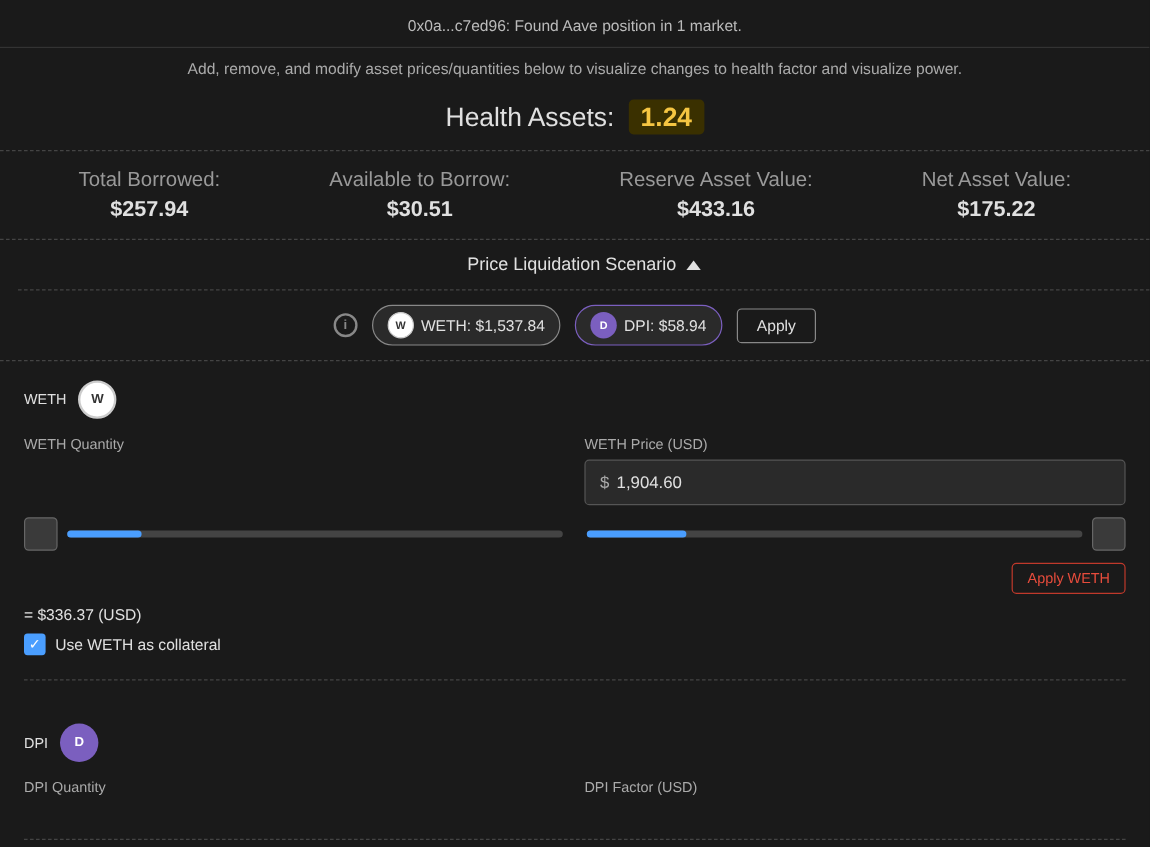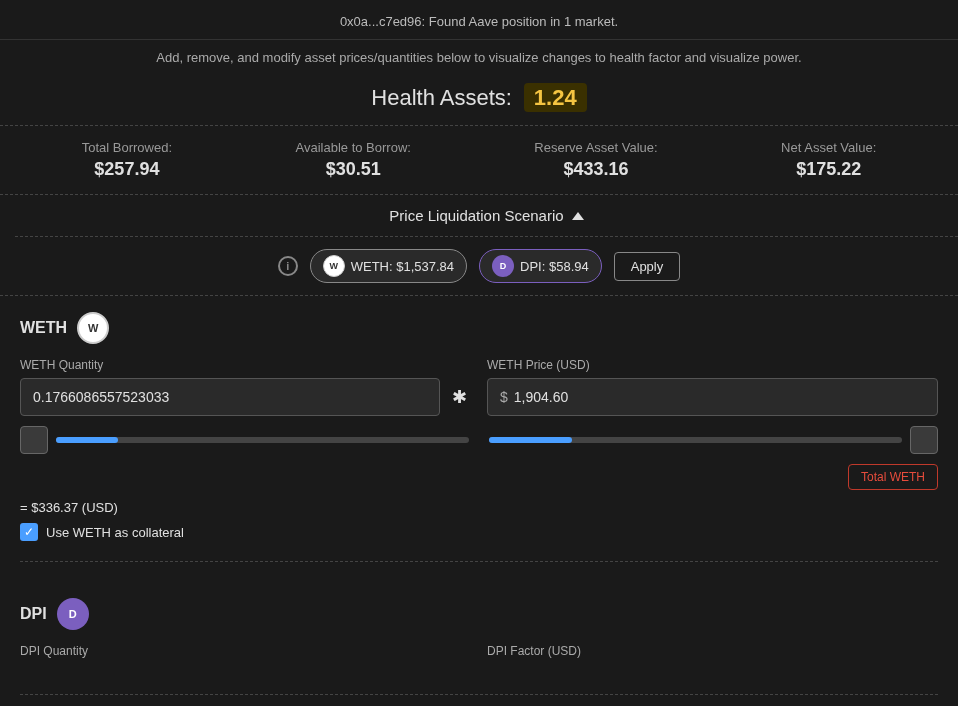--- a/index.html
+++ b/index.html
@@ -48,21 +48,21 @@
       display: flex;
       justify-content: space-around;
       padding: 14px 20px;
       border-bottom: 1px dashed #444;
     }
     .stat-item {
       text-align: center;
     }
     .stat-label {
       color: #999;
-      font-size: 13px;
+      font-size: 17px;
       margin-bottom: 4px;
     }
     .stat-value {
       font-size: 18px;
       font-weight: bold;
       color: #e0e0e0;
     }
     .scenario-section {
       text-align: center;
       padding: 12px 20px;
@@ -177,22 +177,22 @@
       padding-bottom: 20px;
       border-bottom: 1px dashed #444;
     }
     .asset-name-row {
       display: flex;
       align-items: center;
       gap: 10px;
       margin-bottom: 14px;
     }
     .asset-name {
-      font-size: 16px;
-      font-weight: bold;
+      font-size: 12px;
+      font-weight: normal;
       color: #e0e0e0;
     }
     .asset-token-icon {
       width: 32px;
       height: 32px;
       border-radius: 50%;
       display: flex;
       align-items: center;
       justify-content: center;
       font-size: 11px;
@@ -418,24 +418,20 @@
     <div class="asset-name-row">
       <span class="asset-name">WETH</span>
       <div class="asset-token-icon weth">
         <span>W</span>
       </div>
     </div>
 
     <div class="input-row">
       <div class="input-group">
         <div class="input-label">WETH Quantity</div>
-        <div class="input-with-asterisk">
-          <input type="text" class="text-input" value="0.1766086557523033" style="">
-          <button class="asterisk-btn">✱</button>
-        </div>
       </div>
 
       <div class="input-group">
         <div class="input-label">WETH Price (USD)</div>
         <div class="price-input-wrapper">
           <span class="dollar-sign">$</span>
           <input type="text" class="price-input" value="1,904.60" style="">
         </div>
       </div>
     </div>
@@ -448,21 +444,21 @@
         </div>
       </div>
       <div class="slider-group">
         <div class="slider-track">
           <div class="slider-fill-right"></div>
         </div>
         <div class="slider-thumb-btn"></div>
       </div>
     </div>
 
-    <button class="remove-btn">Total WETH</button>
+    <button class="remove-btn">Apply WETH</button>
 
     <div class="usd-value">= $336.37 (USD)</div>
 
     <div class="collateral-row">
       <div class="checkbox">
         <span class="checkbox-check">✓</span>
       </div>
       <span class="collateral-label">Use WETH as collateral</span>
     </div>
   </div>

